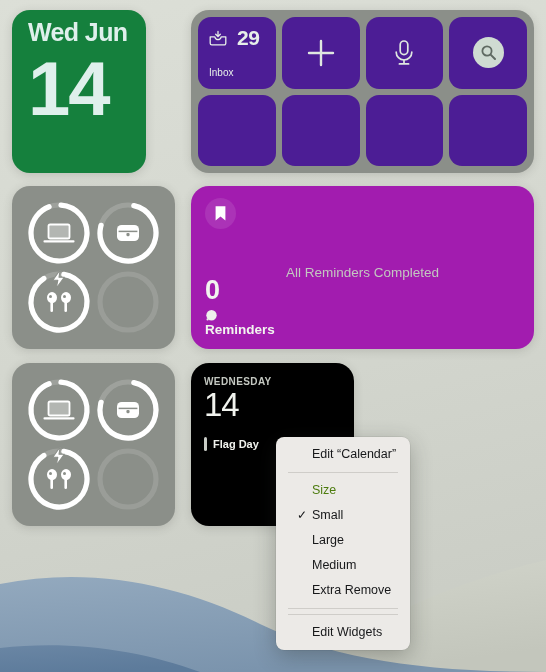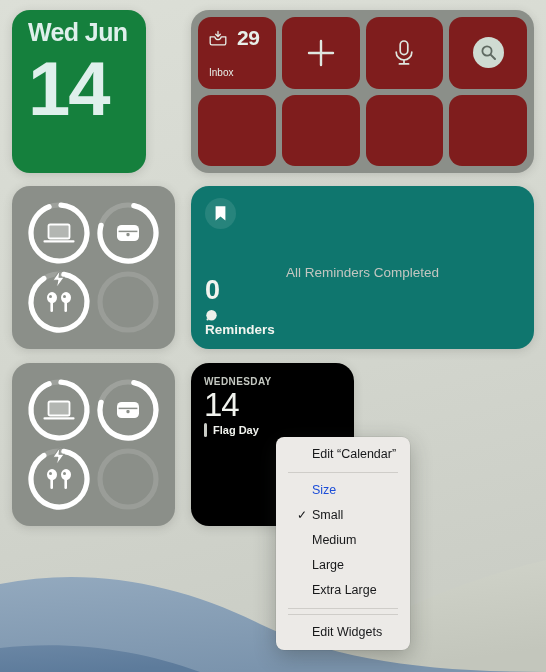--- a/index.html
+++ b/index.html
@@ -65,21 +65,21 @@
   #w-shortcuts {
     left: 191px; top: 10px; width: 343px; height: 163px;
     background: #8b8f89;
     padding: 7px;
     display: grid;
     grid-template-columns: repeat(4, 1fr);
     grid-template-rows: repeat(2, 1fr);
     gap: 6px;
   }
   .tile {
-    background: #7f1d1d;
+    background: #4c1d95;
     border-radius: 13px;
     position: relative;
   }
   .tile-inbox { padding: 9px 10px; }
   .inbox-top { display: flex; align-items: center; gap: 9px; }
   .inbox-count {
     font-size: 21px;
     font-weight: bold;
     color: #e7efe9;
     letter-spacing: -0.5px;
@@ -133,21 +133,21 @@
   .bolt {
     position: absolute;
     top: -1px; left: 50%;
     transform: translateX(-52%);
     z-index: 3;
   }
 
   
   #w-reminders {
     left: 191px; top: 186px; width: 343px; height: 163px;
-    background: #0f766e;
+    background: #a21caf;
     padding: 12px 14px;
   }
   .rem-bookmark-circle {
     width: 31px; height: 31px;
     border-radius: 50%;
     background: rgba(255,255,255,0.10);
     display: flex;
     align-items: center;
     justify-content: center;
   }
@@ -204,20 +204,21 @@
     font-size: 33px;
     color: #f1f3ee;
     line-height: 1.05;
     margin-top: 1px;
     letter-spacing: -1px;
   }
   .cal-event {
     display: flex;
     align-items: center;
     gap: 6px;
+    margin-top: 14px;
     text-decoration: underline;
   }
   .cal-bar {
     width: 3px; height: 14px;
     background: #c9ccc6;
     border-radius: 2px;
   }
   .cal-event-title {
     font-size: 11px;
     font-weight: bold;
@@ -238,21 +239,21 @@
   }
   .menu-item {
     position: relative;
     font-size: 12.5px;
     color: #17181a;
     padding: 4px 10px 4px 24px;
     line-height: 17px;
     white-space: nowrap;
     margin-left: 12px;
   }
-  .menu-item.disabled { color: #1d4ed8; }
+  .menu-item.disabled { color: #4d7c0f; }
   .menu-check {
     position: absolute;
     left: 9px;
     top: 4px;
     font-size: 12px;
     color: #17181a;
     line-height: 17px;
   }
   .menu-sep {
     height: 1px;
@@ -510,29 +511,29 @@
     <div class="menu-item disabled">
       <span>Size</span>
     </div>
 
     <div class="menu-item">
       <span class="menu-check">✓</span>
       <span>Small</span>
     </div>
 
     <div class="menu-item">
+      <span>Large</span>
+    </div>
+
+    <div class="menu-item">
       <span>Medium</span>
     </div>
 
     <div class="menu-item">
-      <span>Large</span>
-    </div>
-
-    <div class="menu-item">
-      <span>Extra Large</span>
+      <span>Extra Remove</span>
     </div>
 
     <div class="menu-sep"></div>
 
 
     <div class="menu-sep"></div>
 
     <div class="menu-item">
       <span>Edit Widgets</span>
     </div>

